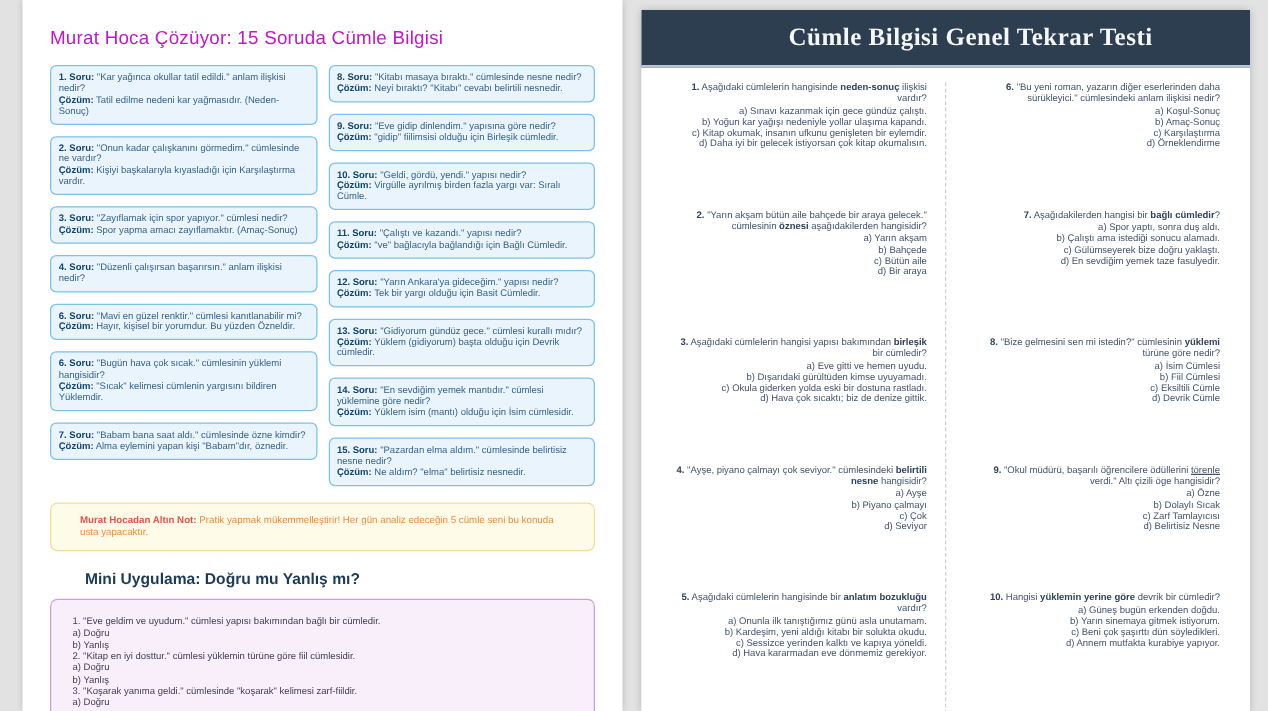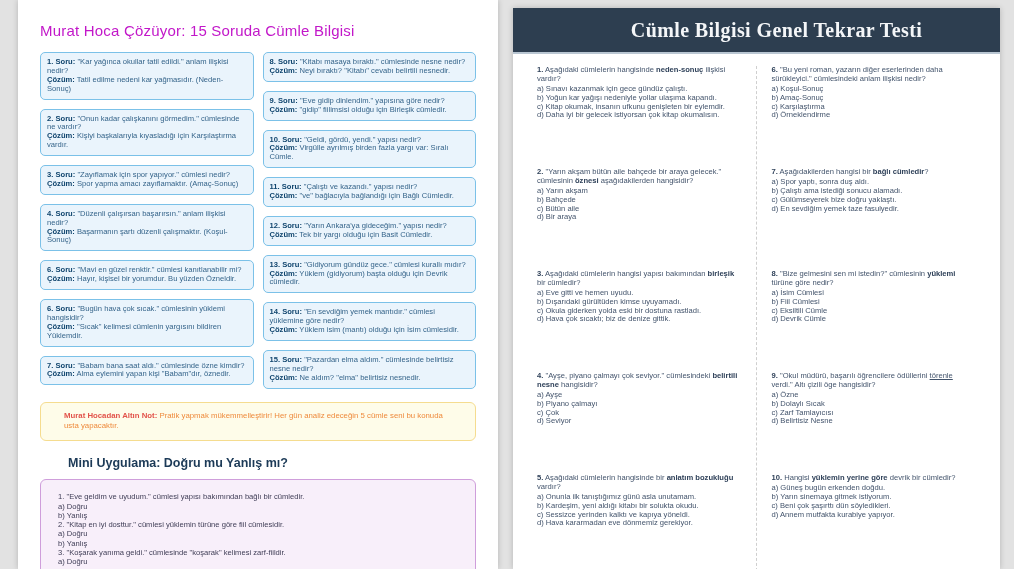--- a/index.html
+++ b/index.html
@@ -47,21 +47,21 @@
     display:flex;align-items:center;justify-content:center;padding-left:40px;
   }
   .rp-title{
     font-family:"Liberation Serif", serif;font-weight:bold;font-size:20px;color:#f4f6f8;
     margin:0;letter-spacing:.4px;
   }
   .test-cols{display:flex;padding:12px 24px 0;}
   .tcol{width:50%;box-sizing:border-box;}
   .tcol-left{border-right:1px dashed #cfcfcf;padding-right:14px;}
   .tcol-right{padding-left:15px;}
-  .tq{height:102px;font-size:7.6px;line-height:1.17;color:#42536b;}
+  .tq{height:102px;font-size:7.6px;line-height:1.17;color:#42536b;text-align:right;}
   .tqt{margin:0 0 1px;}
   .tq .bl{color:#30425a;}
   .opt{margin:0;}
   .ul{text-decoration:underline;}
 </style>
 </head>
 <body>
 
 <div class="page-left">
   <h1 class="lp-title">Murat Hoca Çözüyor: 15 Soruda Cümle Bilgisi</h1>
@@ -75,21 +75,20 @@
       <div class="qbox">
         <p class="qline"><span class="bl">2. Soru:</span> <span>"Onun kadar çalışkanını görmedim." cümlesinde ne vardır?</span></p>
         <p class="qline"><span class="bl">Çözüm:</span> <span>Kişiyi başkalarıyla kıyasladığı için Karşılaştırma vardır.</span></p>
       </div>
       <div class="qbox">
         <p class="qline"><span class="bl">3. Soru:</span> <span>"Zayıflamak için spor yapıyor." cümlesi nedir?</span></p>
         <p class="qline"><span class="bl">Çözüm:</span> <span>Spor yapma amacı zayıflamaktır. (Amaç-Sonuç)</span></p>
       </div>
       <div class="qbox">
         <p class="qline"><span class="bl">4. Soru:</span> <span>"Düzenli çalışırsan başarırsın." anlam ilişkisi nedir?</span></p>
-        <p class="qline"><span class="bl">Çözüm:</span> <span>Başarmanın şartı düzenli çalışmaktır. (Koşul-Sonuç)</span></p>
       </div>
       <div class="qbox">
         <p class="qline"><span class="bl">6. Soru:</span> <span>"Mavi en güzel renktir." cümlesi kanıtlanabilir mi?</span></p>
         <p class="qline"><span class="bl">Çözüm:</span> <span>Hayır, kişisel bir yorumdur. Bu yüzden Özneldir.</span></p>
       </div>
       <div class="qbox">
         <p class="qline"><span class="bl">6. Soru:</span> <span>"Bugün hava çok sıcak." cümlesinin yüklemi hangisidir?</span></p>
         <p class="qline"><span class="bl">Çözüm:</span> <span>"Sıcak" kelimesi cümlenin yargısını bildiren Yüklemdir.</span></p>
       </div>
       <div class="qbox">

